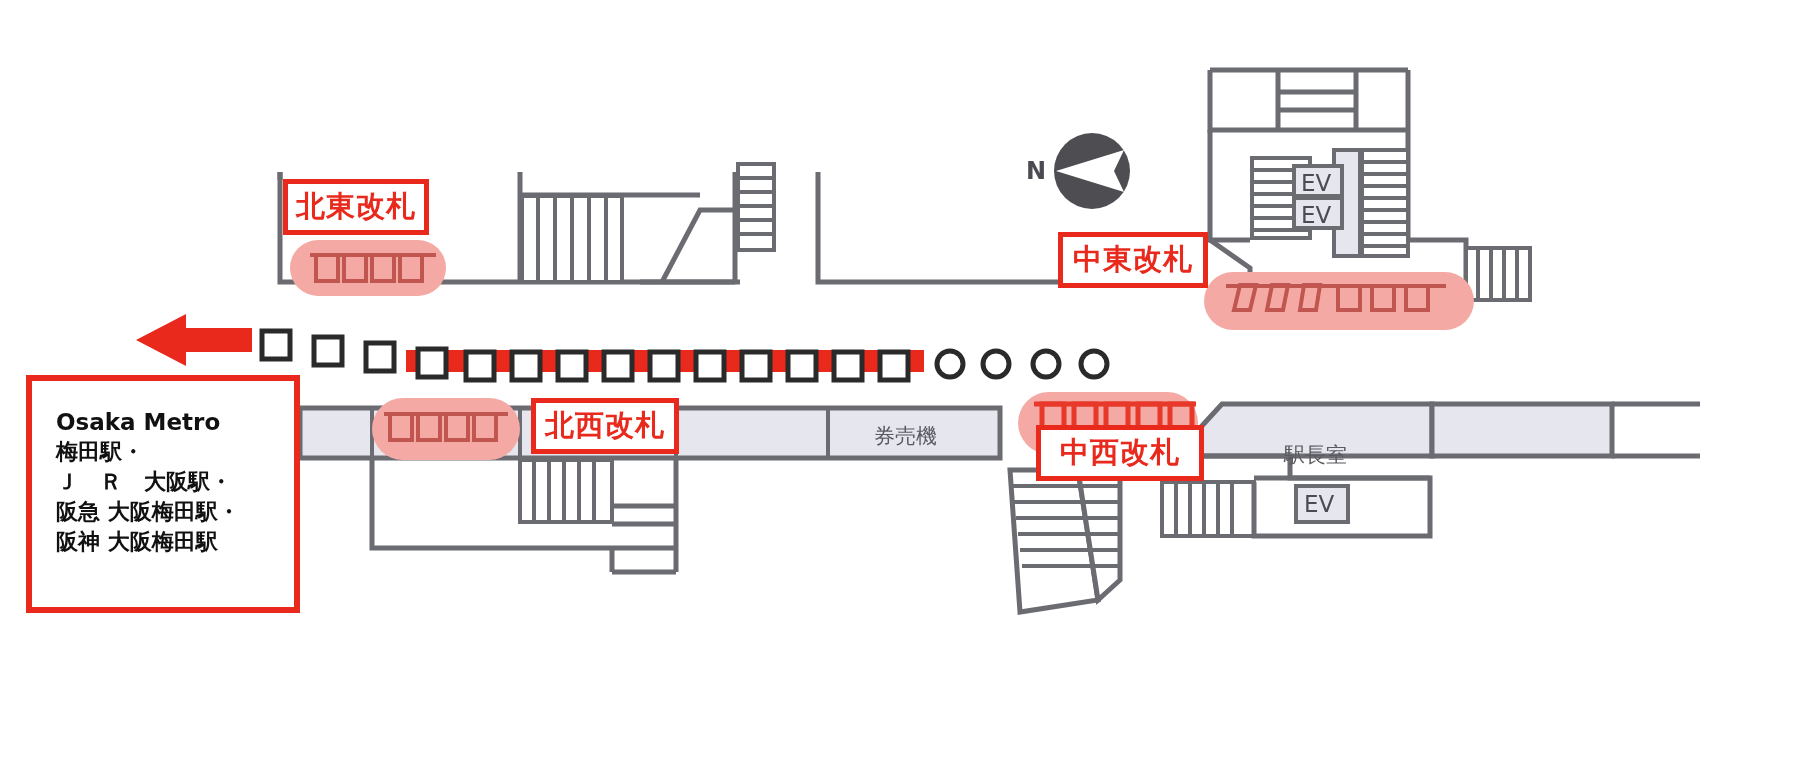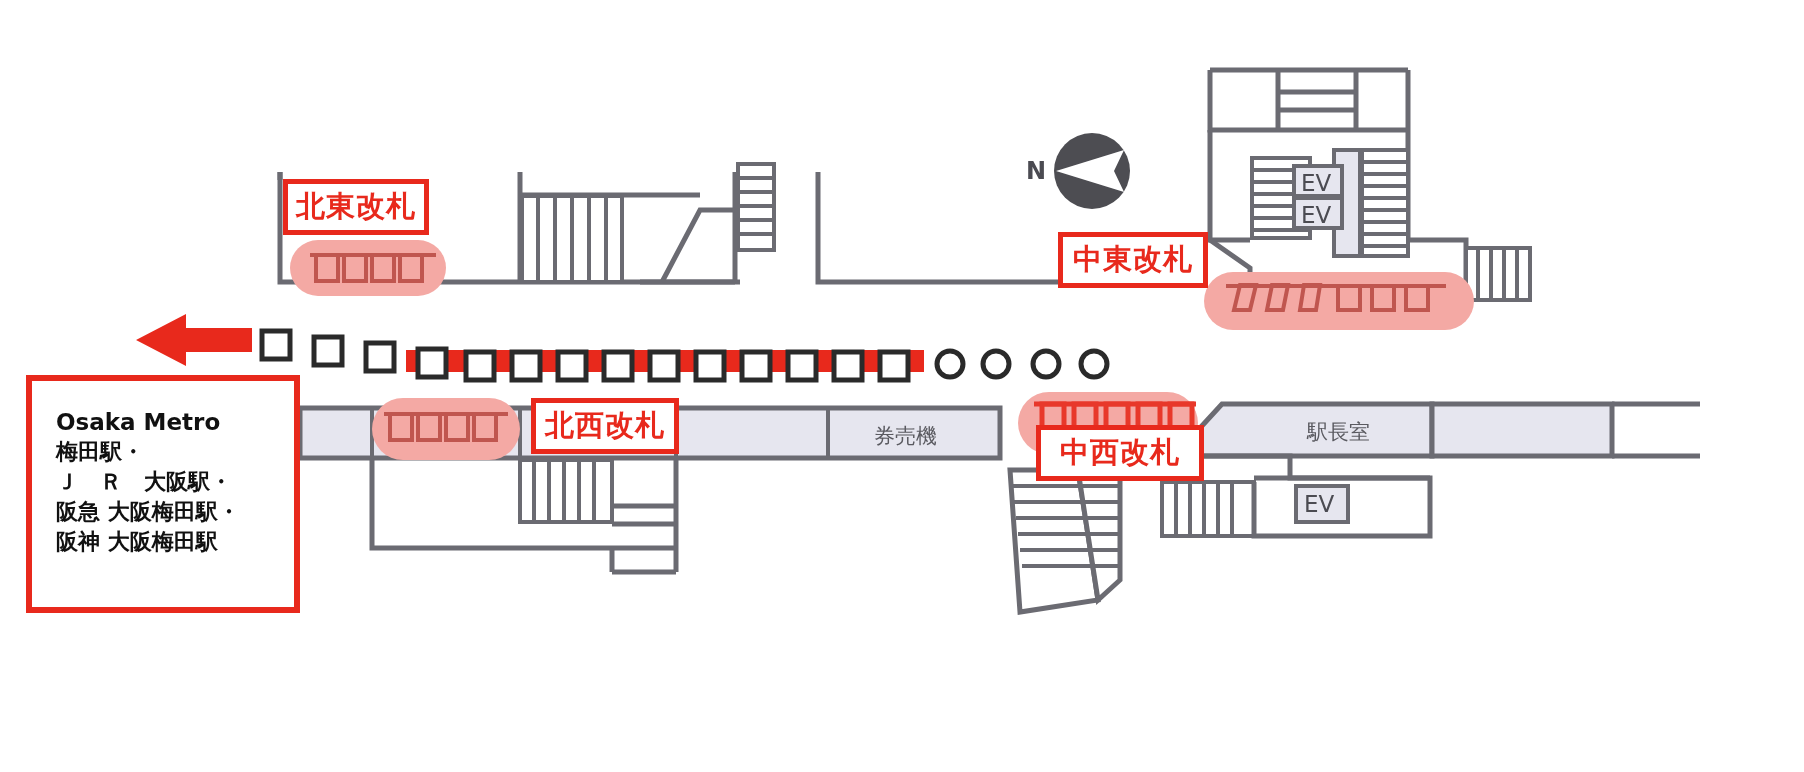--- a/index.html
+++ b/index.html
@@ -348,21 +348,21 @@
   <div class="map-text compass-n" style="left:1026px; top:157px;">N</div>
 
   <div class="map-text ev" style="left:1301px; top:170px;">EV</div>
 
   <div class="map-text ev" style="left:1301px; top:202px;">EV</div>
 
   <div class="map-text ev" style="left:1304px; top:491px;">EV</div>
 
   <div class="map-text jp" style="left:874px; top:422px;text-align:center;">券売機</div>
 
-  <div class="map-text jp" style="left:1284px; top:418px;margin-left:23px;">駅長室</div>
+  <div class="map-text jp" style="left:1284px; top:441px;">駅長室</div>
 
   <div class="gate-label" style="left:283px; top:179px; width:146px; height:56px; font-size:29px;">北東改札</div>
 
   <div class="gate-label" style="left:1058px; top:232px; width:150px; height:56px; font-size:29px;">中東改札</div>
 
   <div class="gate-label" style="left:531px; top:398px; width:148px; height:56px; font-size:29px;">北西改札</div>
 
   <div class="gate-label" style="left:1036px; top:425px; width:168px; height:56px; font-size:29px;">中西改札</div>
 
   <div id="station-box">

